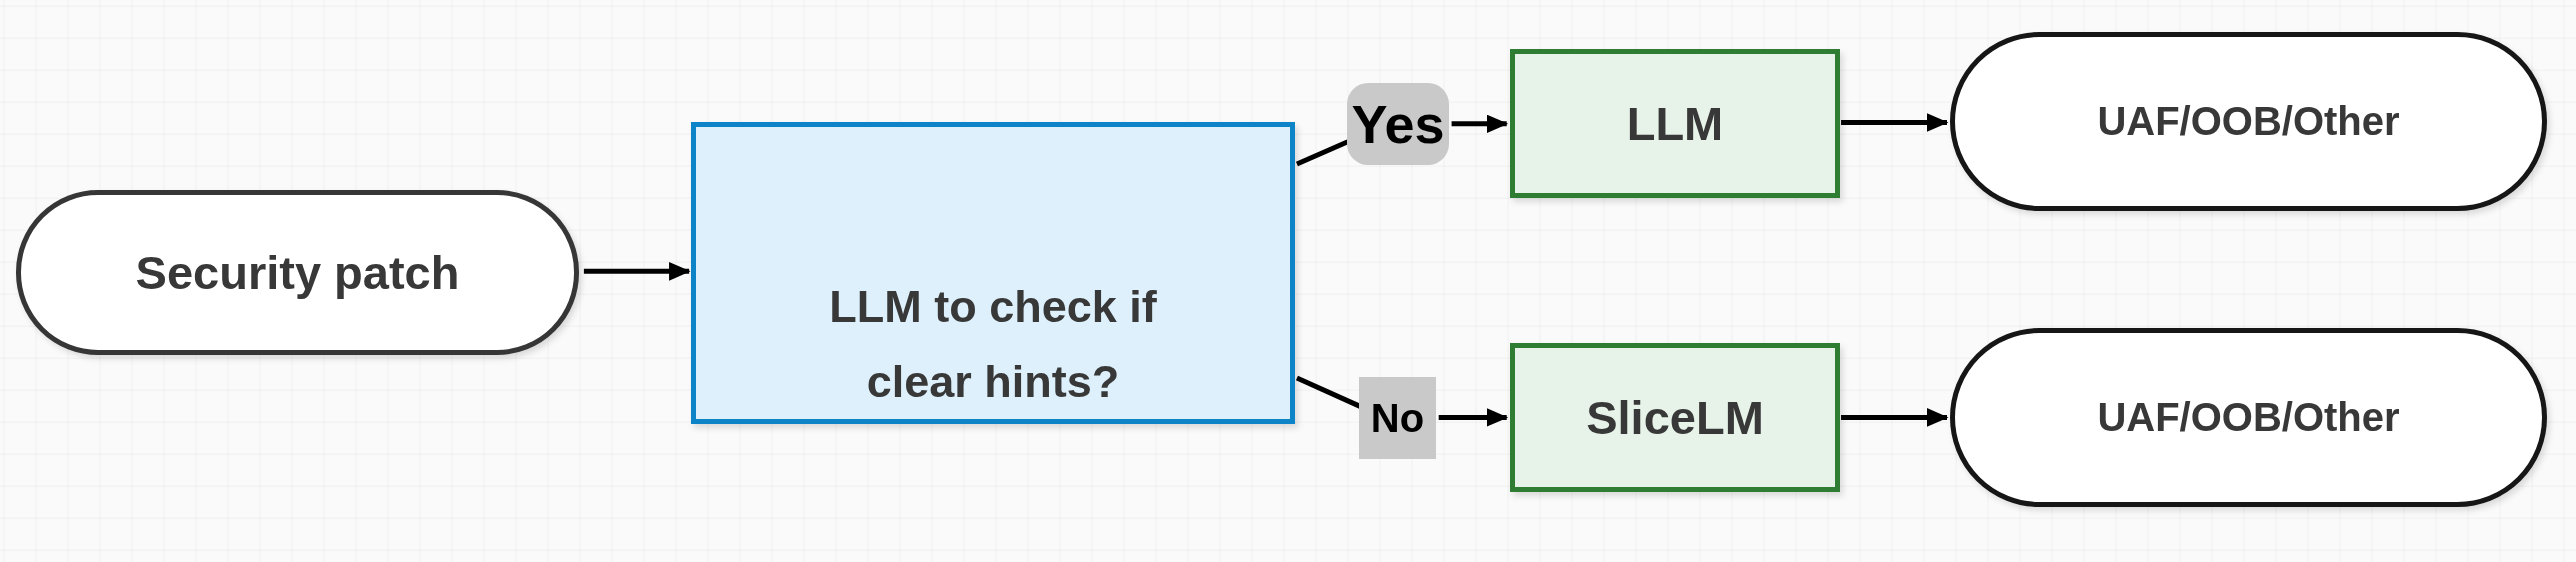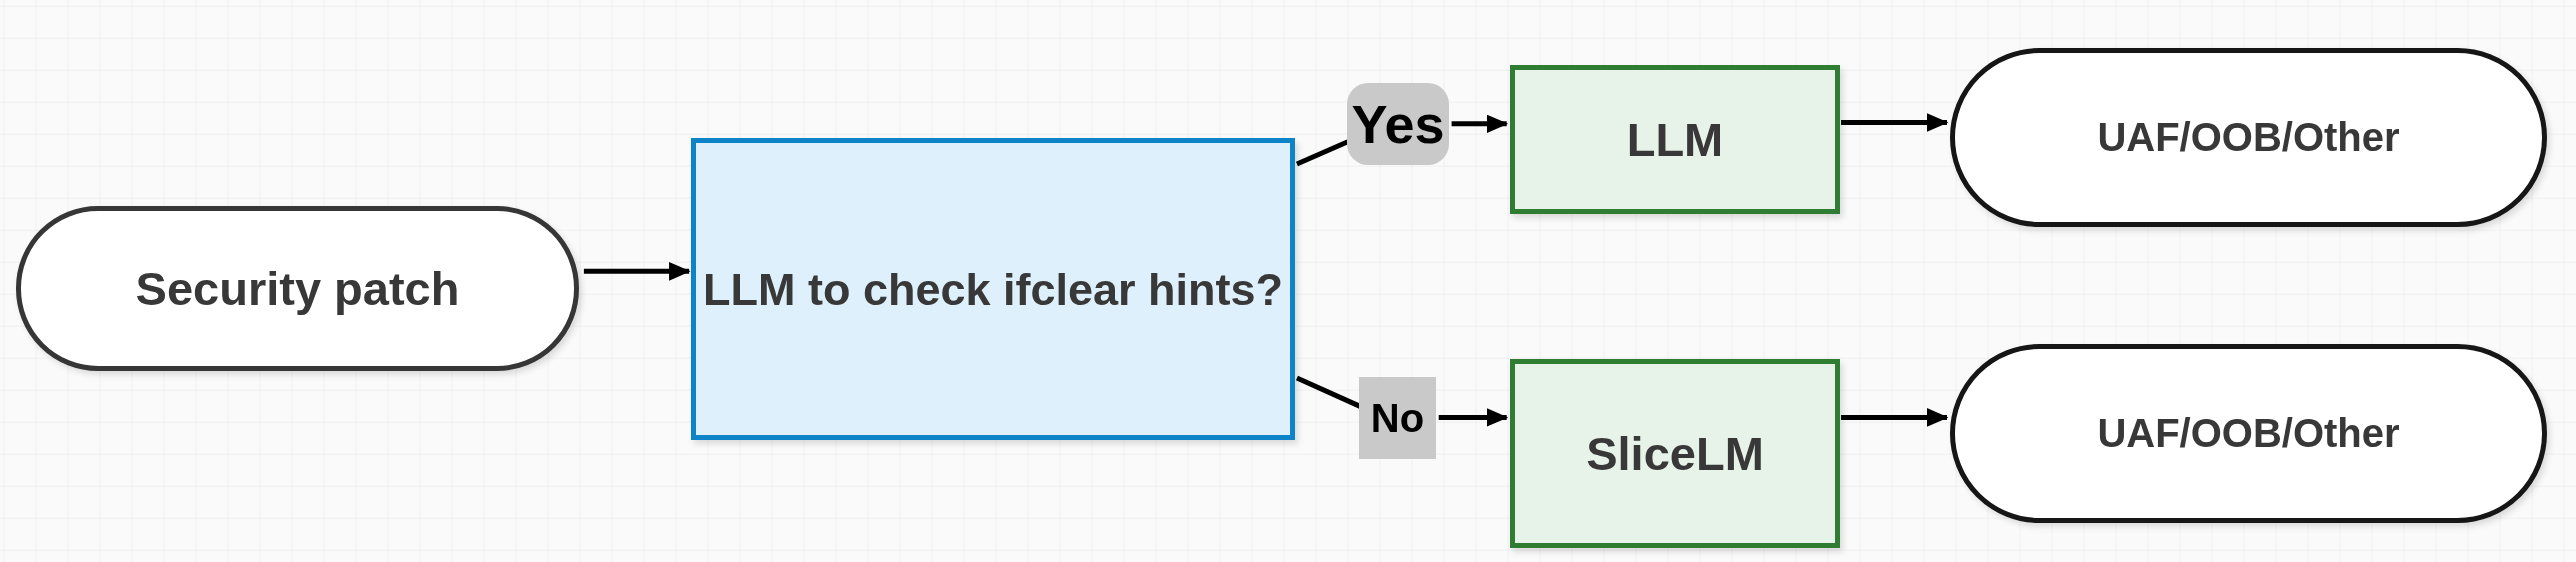--- a/index.html
+++ b/index.html
@@ -34,21 +34,20 @@
   .node {
     position: absolute;
     box-sizing: border-box;
     display: flex;
     align-items: center;
     justify-content: center;
     text-align: center;
     font-weight: bold;
     color: var(--node-text, #383838);
     box-shadow: 2.9px 3.6px 6.4px rgba(0,0,0,0.13);
-    margin-top: 16px;
   }
 
   
   .stadium {
     background: var(--terminal-fill, #ffffff);
     border: 5.7px solid var(--terminal-border, #161616);
     border-radius: 90px;
     font-size: 40px;
   }
   .start   { left: 16px;   top: 190px; width: 563px; height: 165px; border-radius: 82px;
@@ -56,30 +55,32 @@
   .out-top    { left: 1950px; top: 32px;  width: 597px; height: 179px; }
   .out-bottom { left: 1950px; top: 328px; width: 597px; height: 179px; }
 
   
   .decision {
     left: 691px; top: 122px; width: 604px; height: 302px;
     background: var(--decision-fill, #ddf0fb);
     border: 5.7px solid var(--decision-border, #0d84c8);
     font-size: 45px;
     line-height: 75px;
+    flex-direction: column;
+    justify-content: flex-end;
   }
 
   
   .process {
     background: var(--process-fill, #e7f3e8);
     border: 5px solid var(--process-border, #2e7d32);
     font-size: 47px;
   }
   .llm     { left: 1510px; top: 49px;  width: 330px; height: 149px; }
-  .slicelm { left: 1510px; top: 343px; width: 330px; height: 189px; }
+  .slicelm { left: 1510px; top: 343px; width: 330px; height: 149px; }
 
   
   .edge-label {
     position: absolute;
     box-sizing: border-box;
     display: flex;
     align-items: center;
     justify-content: center;
     background: var(--edge-label-bg, #c9c9c9);
     color: var(--edge-label-text, #000000);

